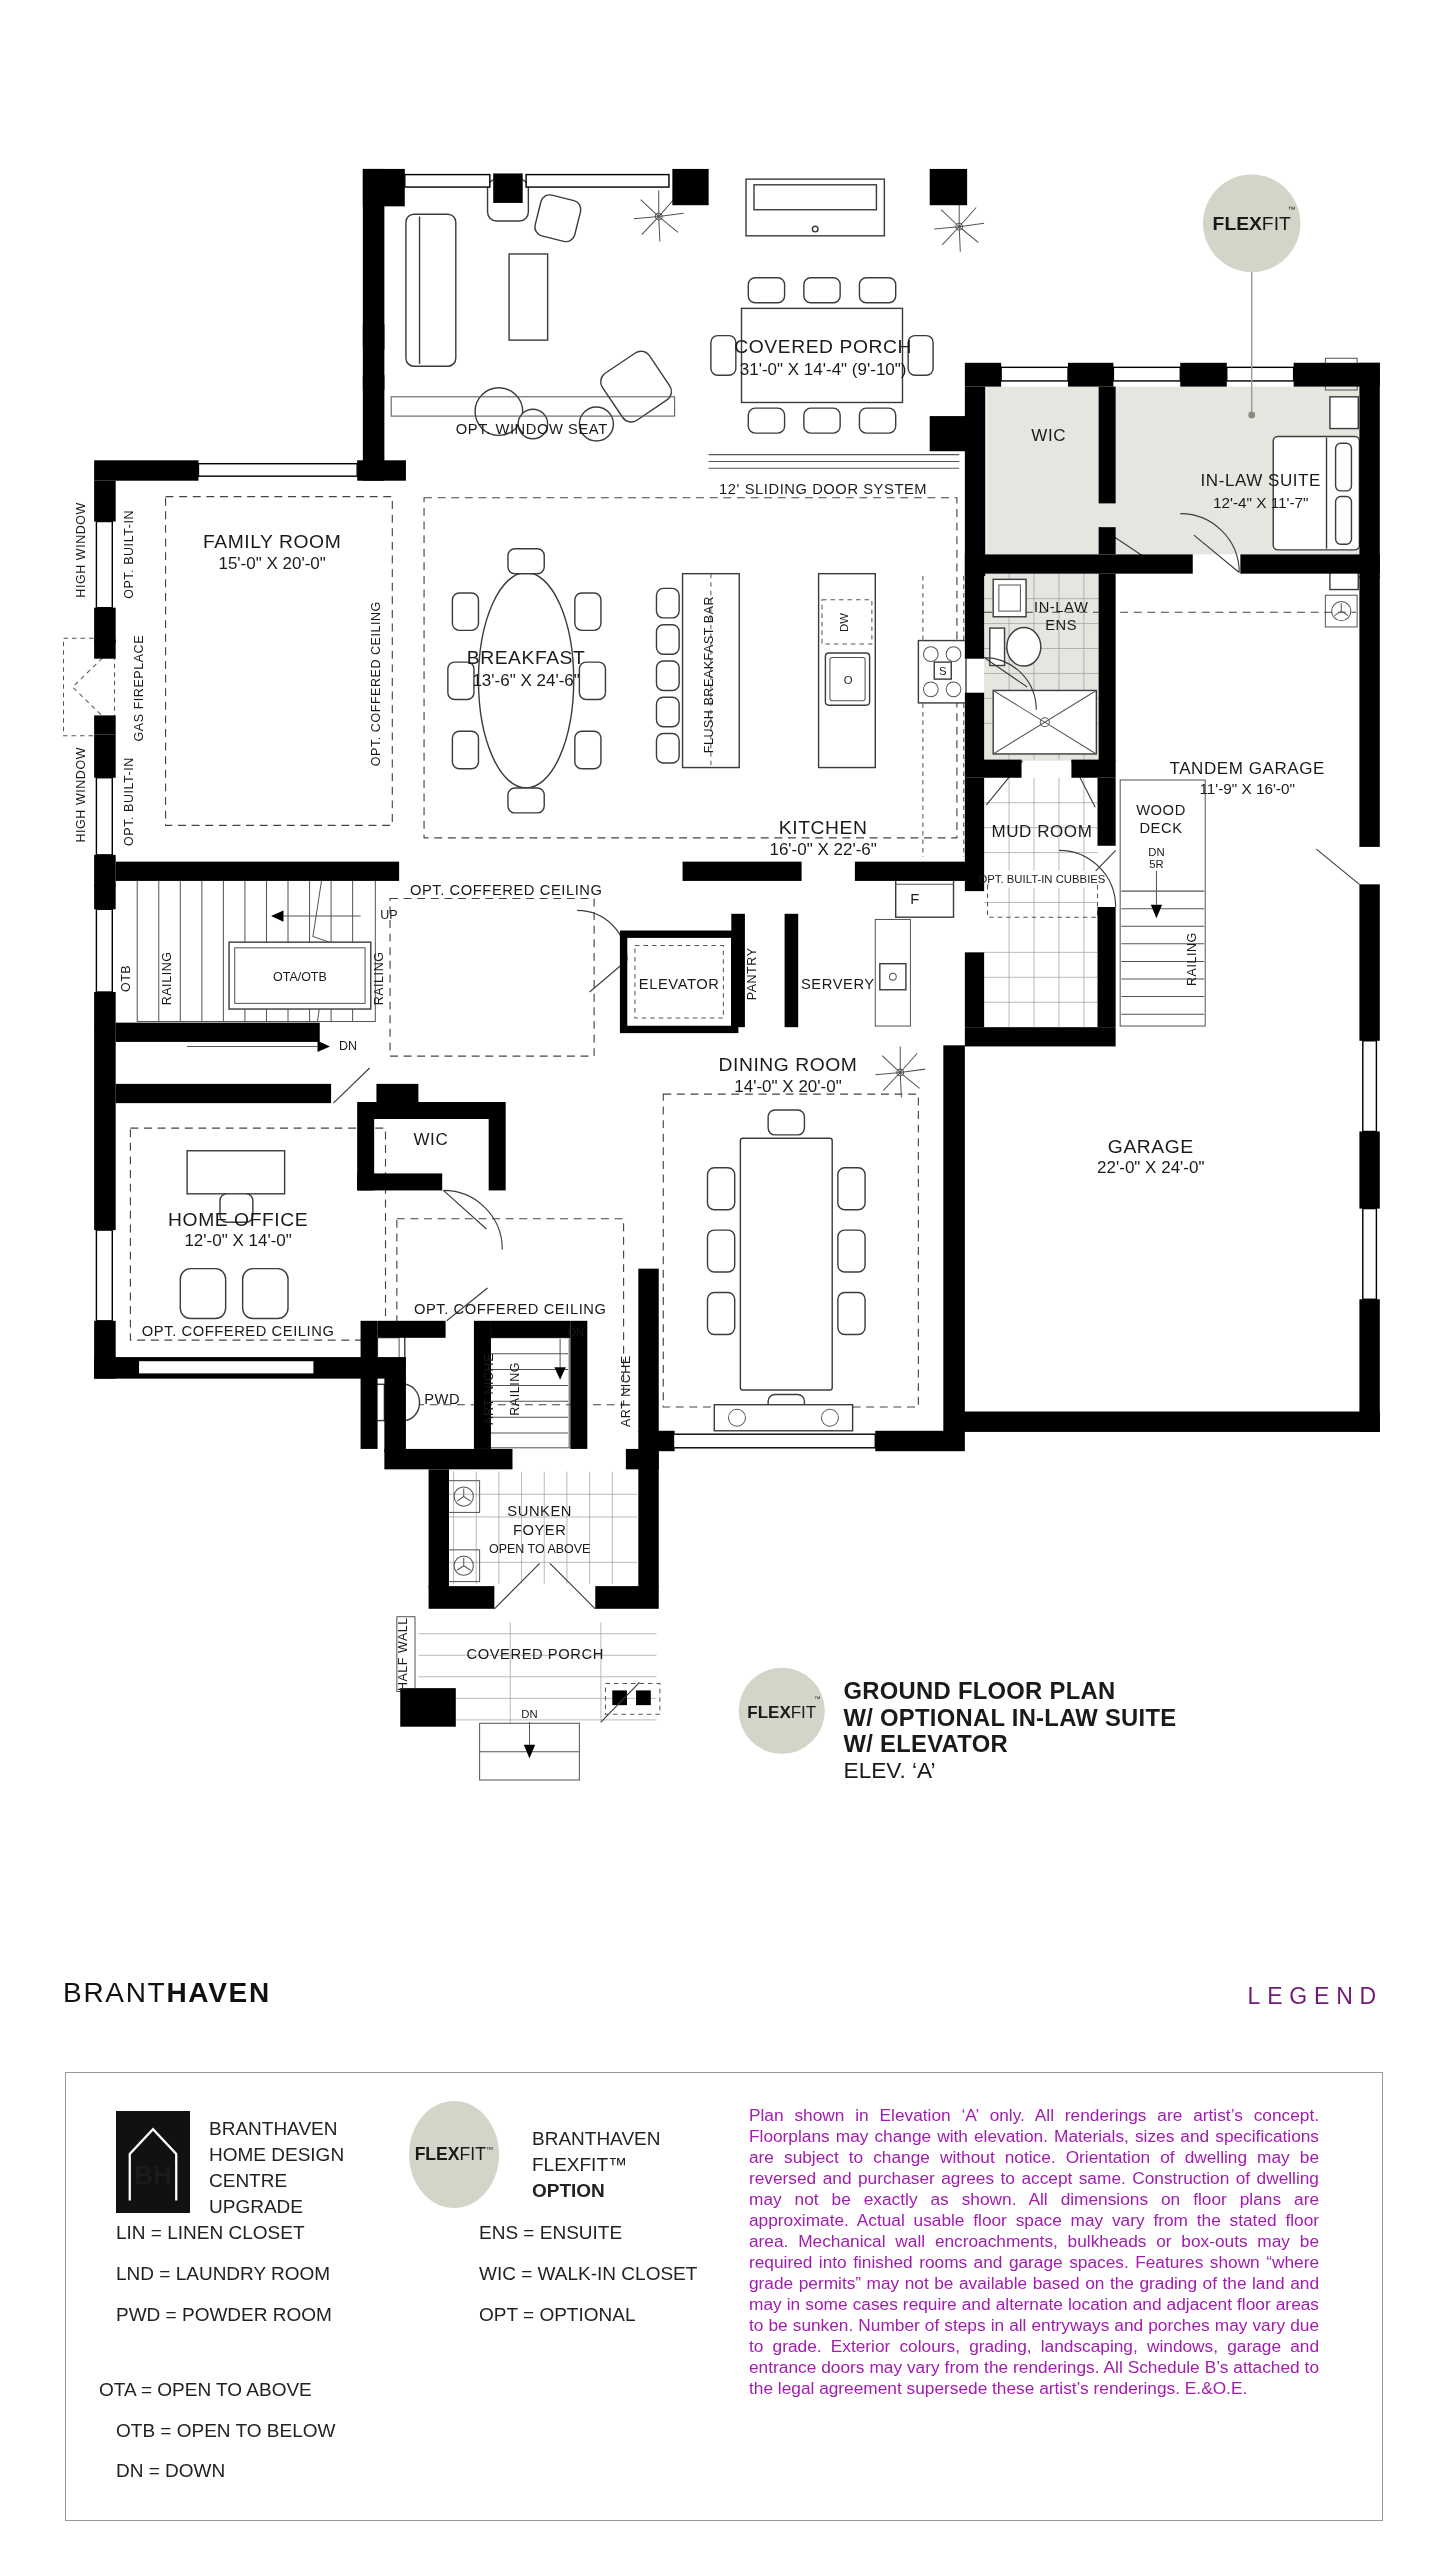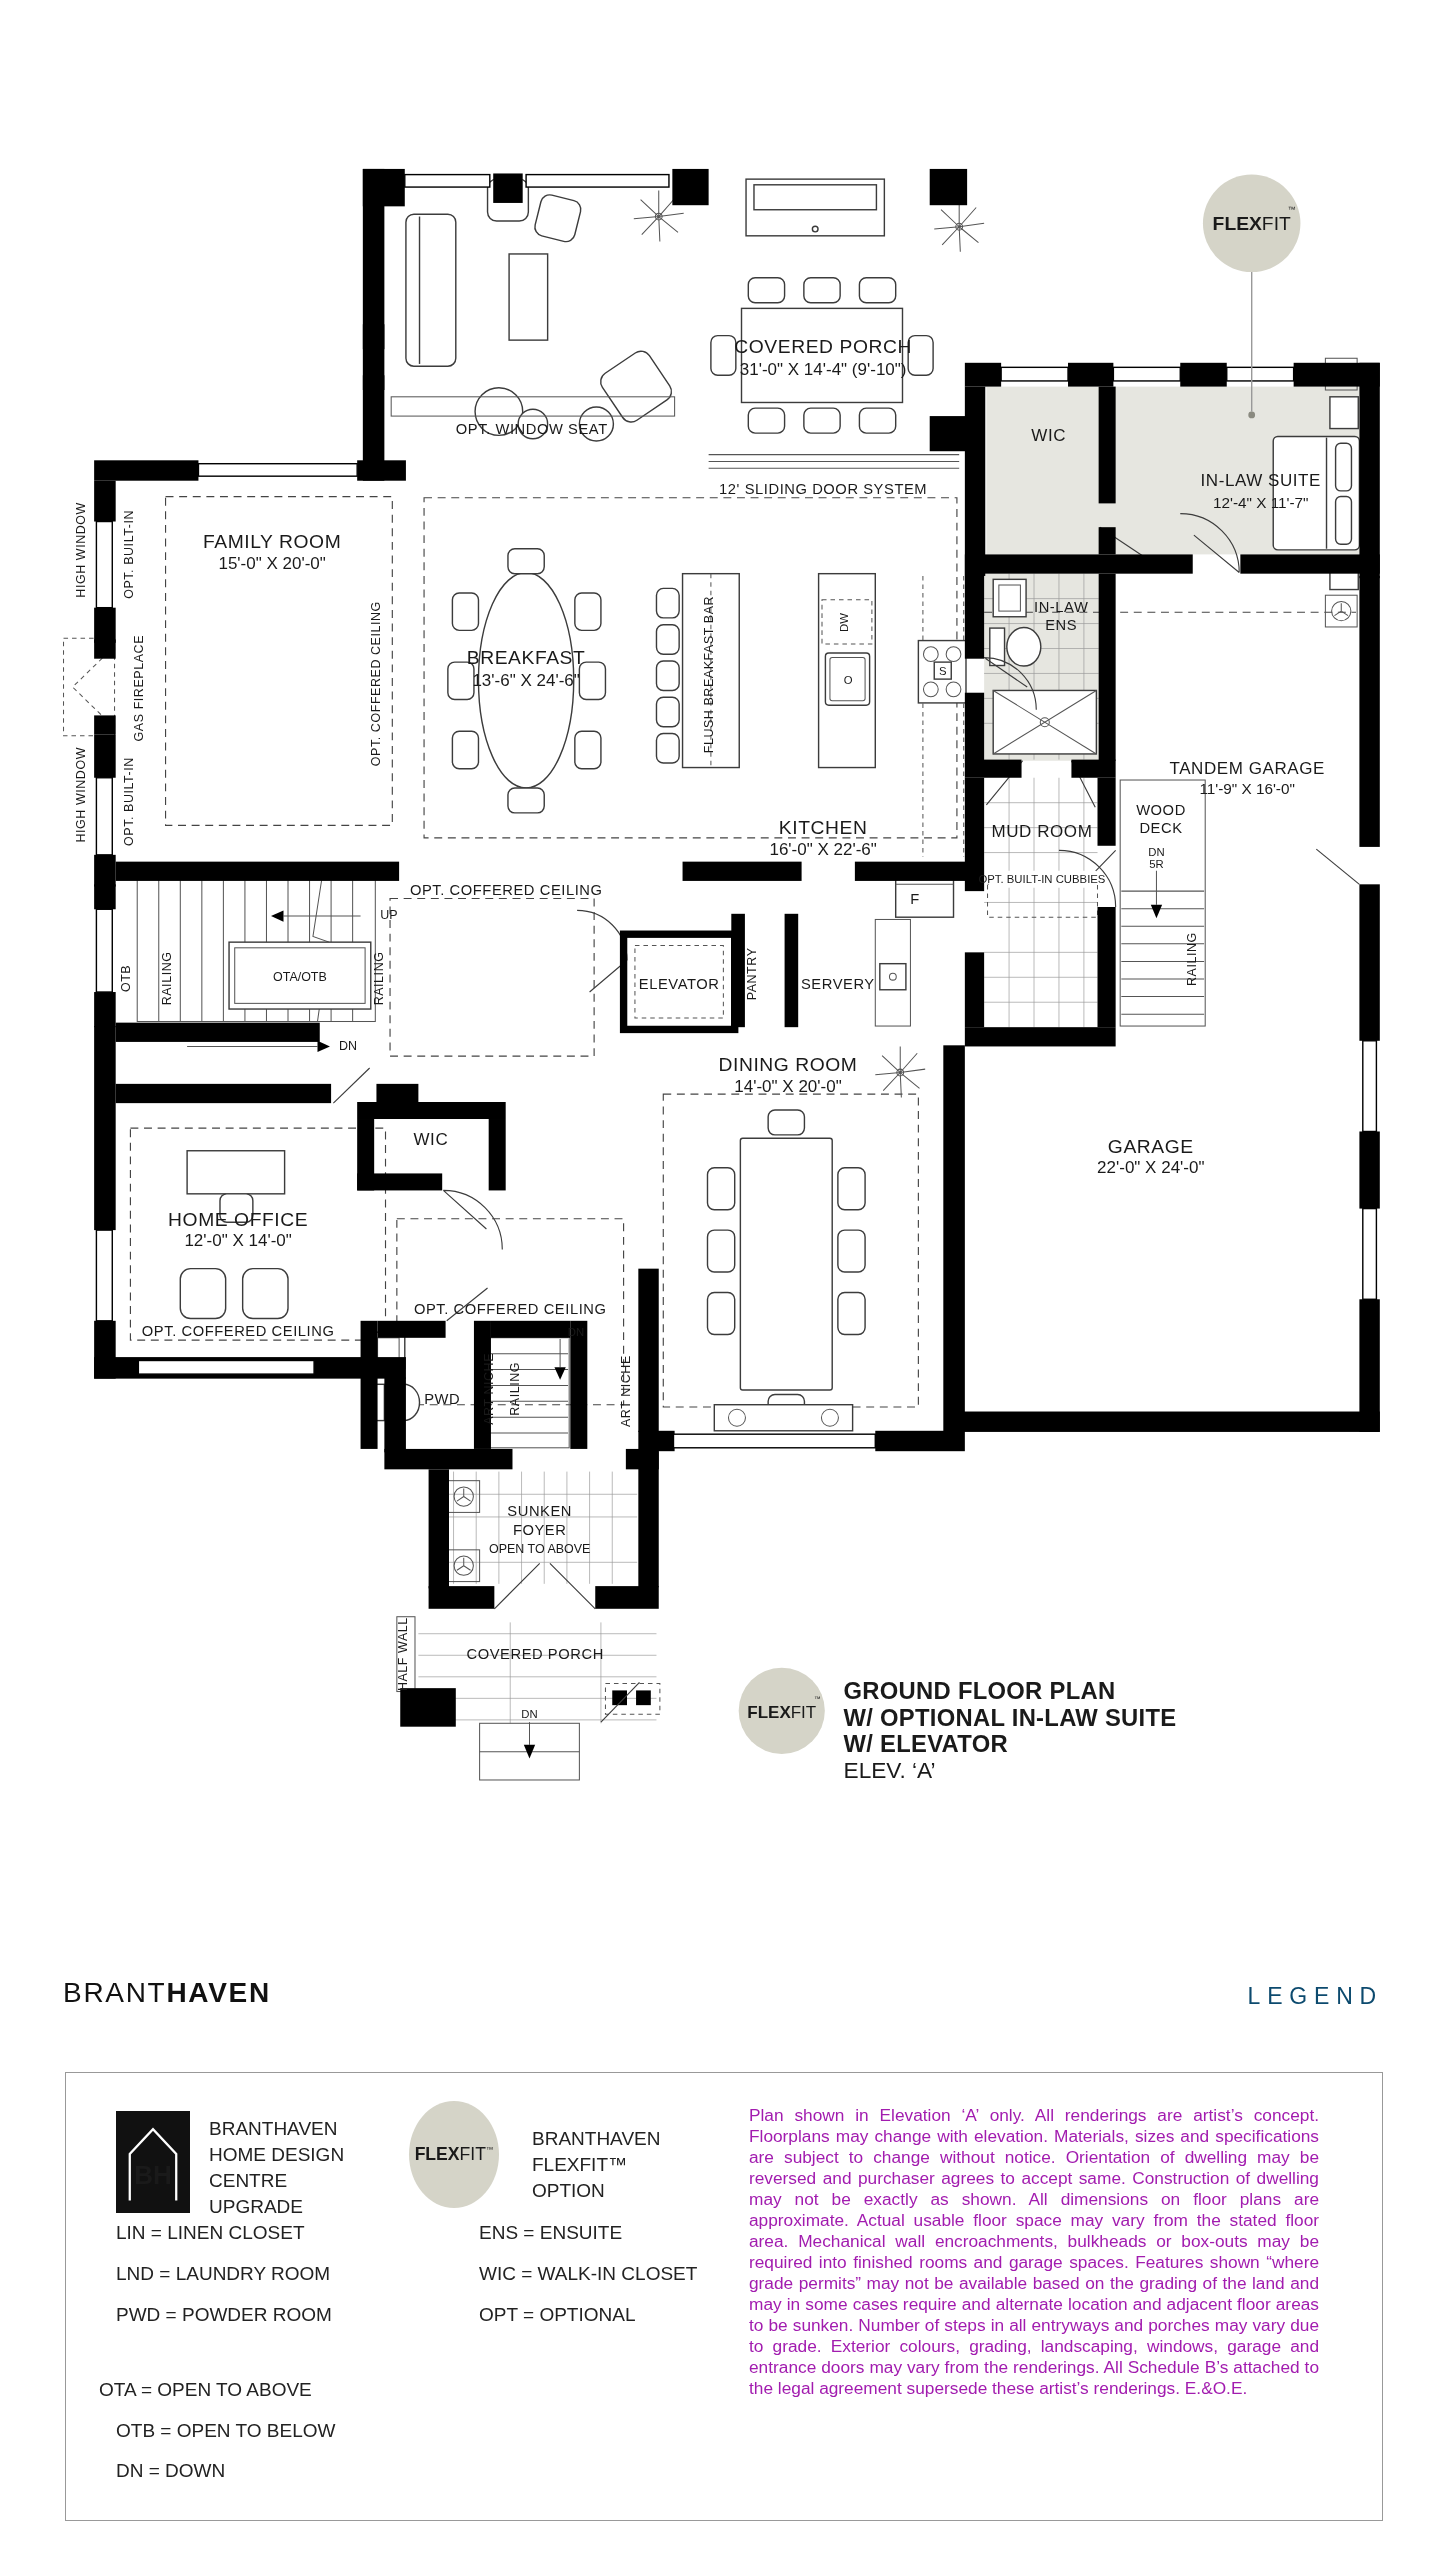--- a/index.html
+++ b/index.html
@@ -24,30 +24,30 @@
   .furw{fill:#fff;stroke:#3c3c3c;stroke-width:2.5;}
   .thin{fill:none;stroke:#555;stroke-width:1.8;}
   .dash{fill:none;stroke:#444;stroke-width:2;stroke-dasharray:14 10;}
   .dashsm{fill:none;stroke:#555;stroke-width:1.8;stroke-dasharray:8 7;}
   .tile{stroke:#9a9a9a;stroke-width:1.2;}
   .arc{fill:none;stroke:#3c3c3c;stroke-width:2;}
   
   .abs{position:absolute;}
   #brand{left:63px;top:1977px;font-size:28px;letter-spacing:1.7px;color:#111;}
   #brand .lt{font-weight:normal;} #brand .bd{font-weight:bold;}
-  #legend-title{right:66px;top:1983px;font-size:23px;letter-spacing:6.8px;color:#0c4a6e;text-align:right;}
+  #legend-title{right:66px;top:1983px;font-size:23px;letter-spacing:6.8px;color:#701a75;text-align:right;}
   #legend-box{left:65px;top:2072px;width:1316px;height:447px;border:1.1px solid #999;background:#fff;}
   #bh-logo{left:116px;top:2111px;width:74px;height:102px;background:#111;}
   #bh-up{left:209px;top:2116px;font-size:19px;line-height:26px;color:#222;}
   #bh-up .emph{font-weight:normal;}
   #ff-badge{left:409px;top:2101px;width:90px;height:107px;background:#d5d4c8;border-radius:50%;
             display:flex;align-items:center;justify-content:center;font-size:17.6px;color:#1a1a1a;}
   #ff-badge .b{font-weight:bold;} #ff-badge .tm{font-size:7.4px;vertical-align:8px;}
   #ff-opt{left:532px;top:2126px;font-size:19px;line-height:26px;color:#222;}
-  #ff-opt .emph{font-weight:normal;}
+  #ff-opt .emph{font-weight:bold;}
   .abbr-row{position:absolute;font-size:19px;color:#222;white-space:nowrap;}
   .abbr-row .ab{font-weight:normal;}
   #disclaimer{left:749px;top:2105px;width:570px;font-size:17.3px;line-height:21px;
               text-align:justify;color:#a21caf;}
 </style>
 </head>
 <body>
 
 <div id="page">
 

